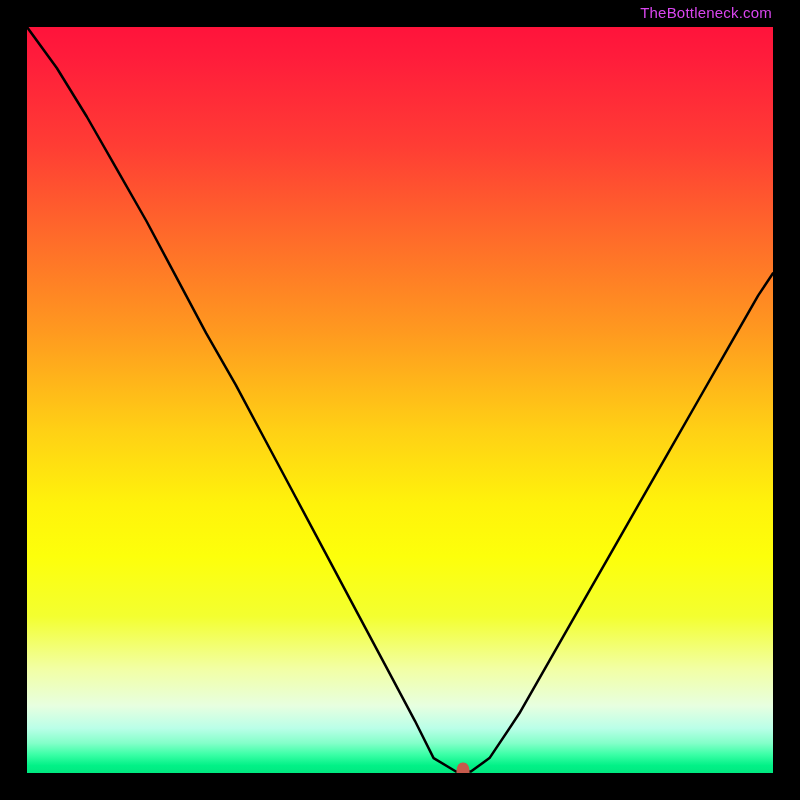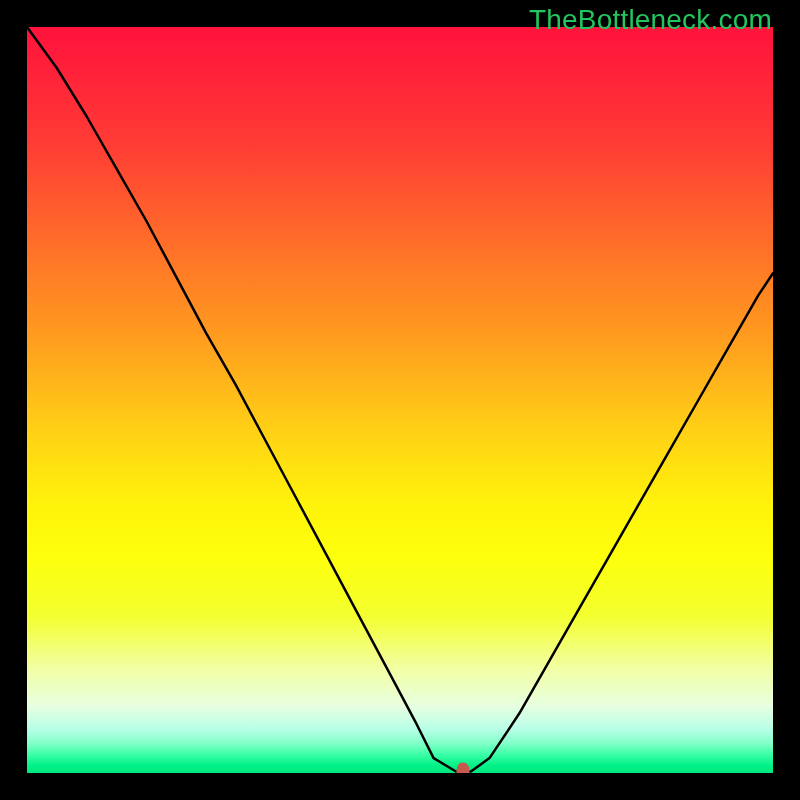--- a/index.html
+++ b/index.html
@@ -44,22 +44,22 @@
       #83ffc9 96%,
       #3cffa7 97.5%,
       #02f187 99%,
       #00e880 100%
     );
   }
   .watermark {
     position: absolute;
     top: 4px;
     right: 28px;
-    color: #22c55e;
-    font-size: 28px;
+    color: #d946ef;
+    font-size: 15px;
     font-weight: 400;
     letter-spacing: 0.2px;
     user-select: none;
   }
   svg.curve {
     position: absolute;
     inset: 0;
     width: 746px;
     height: 746px;
   }

